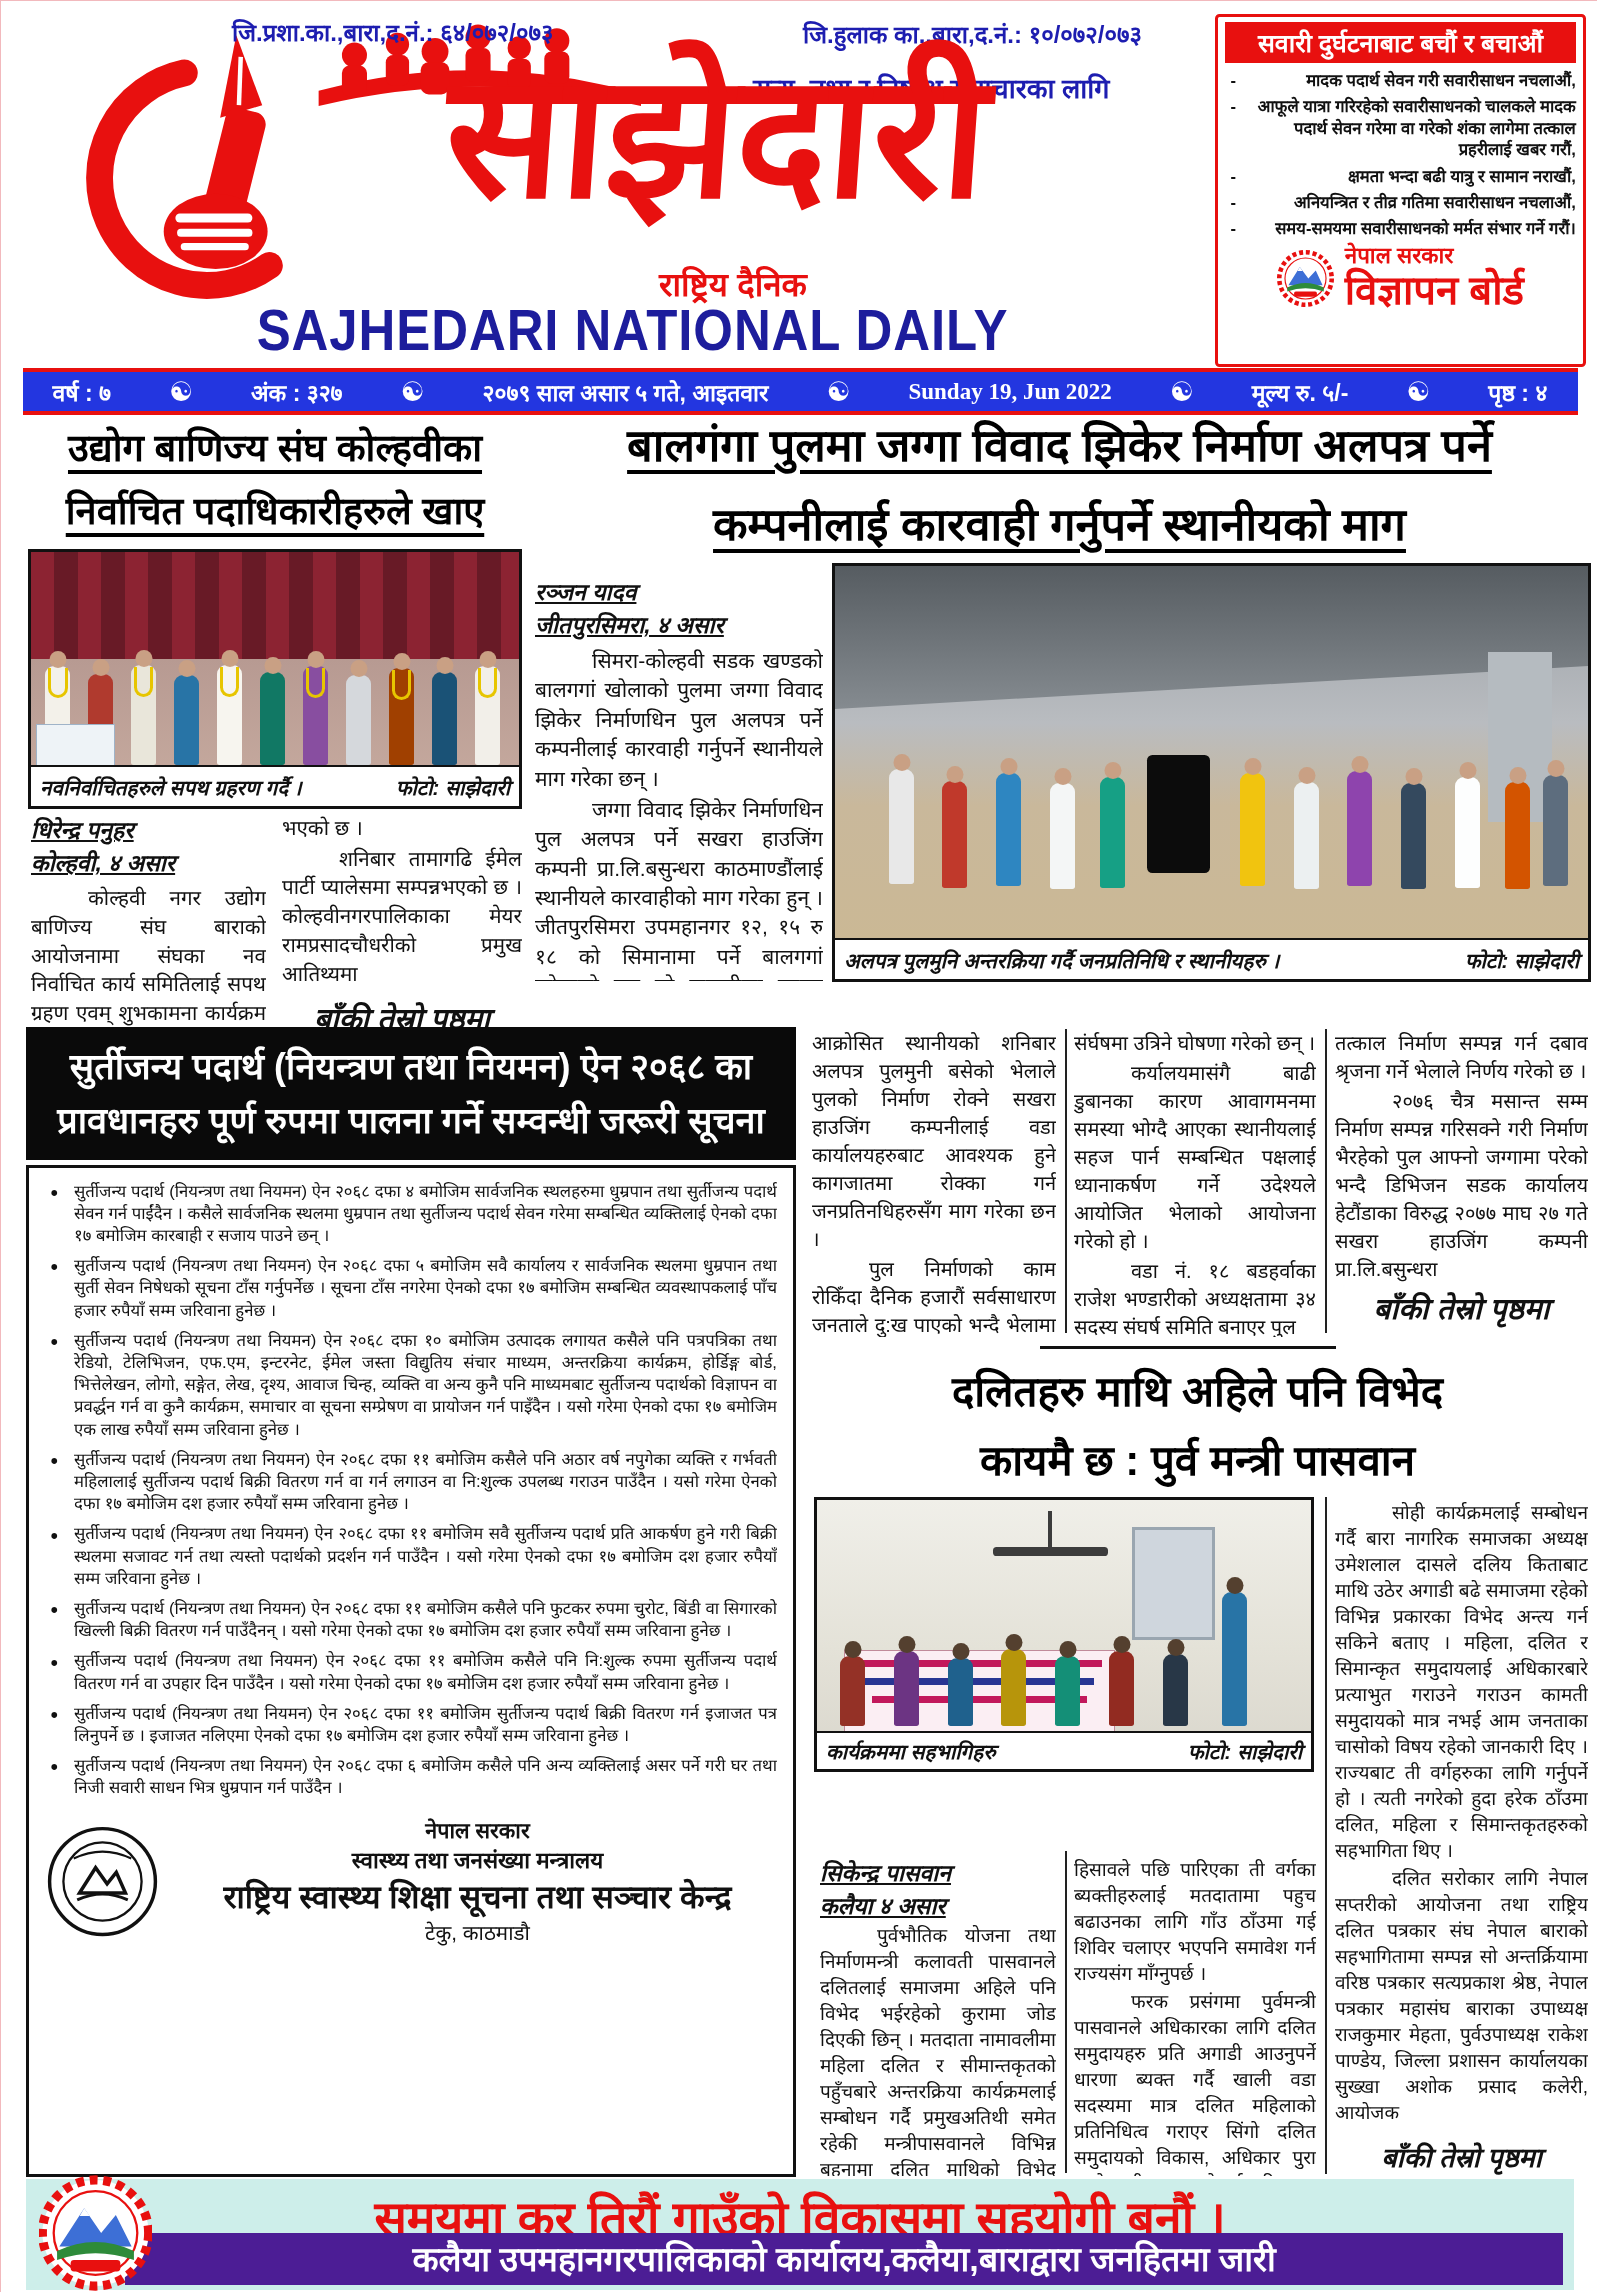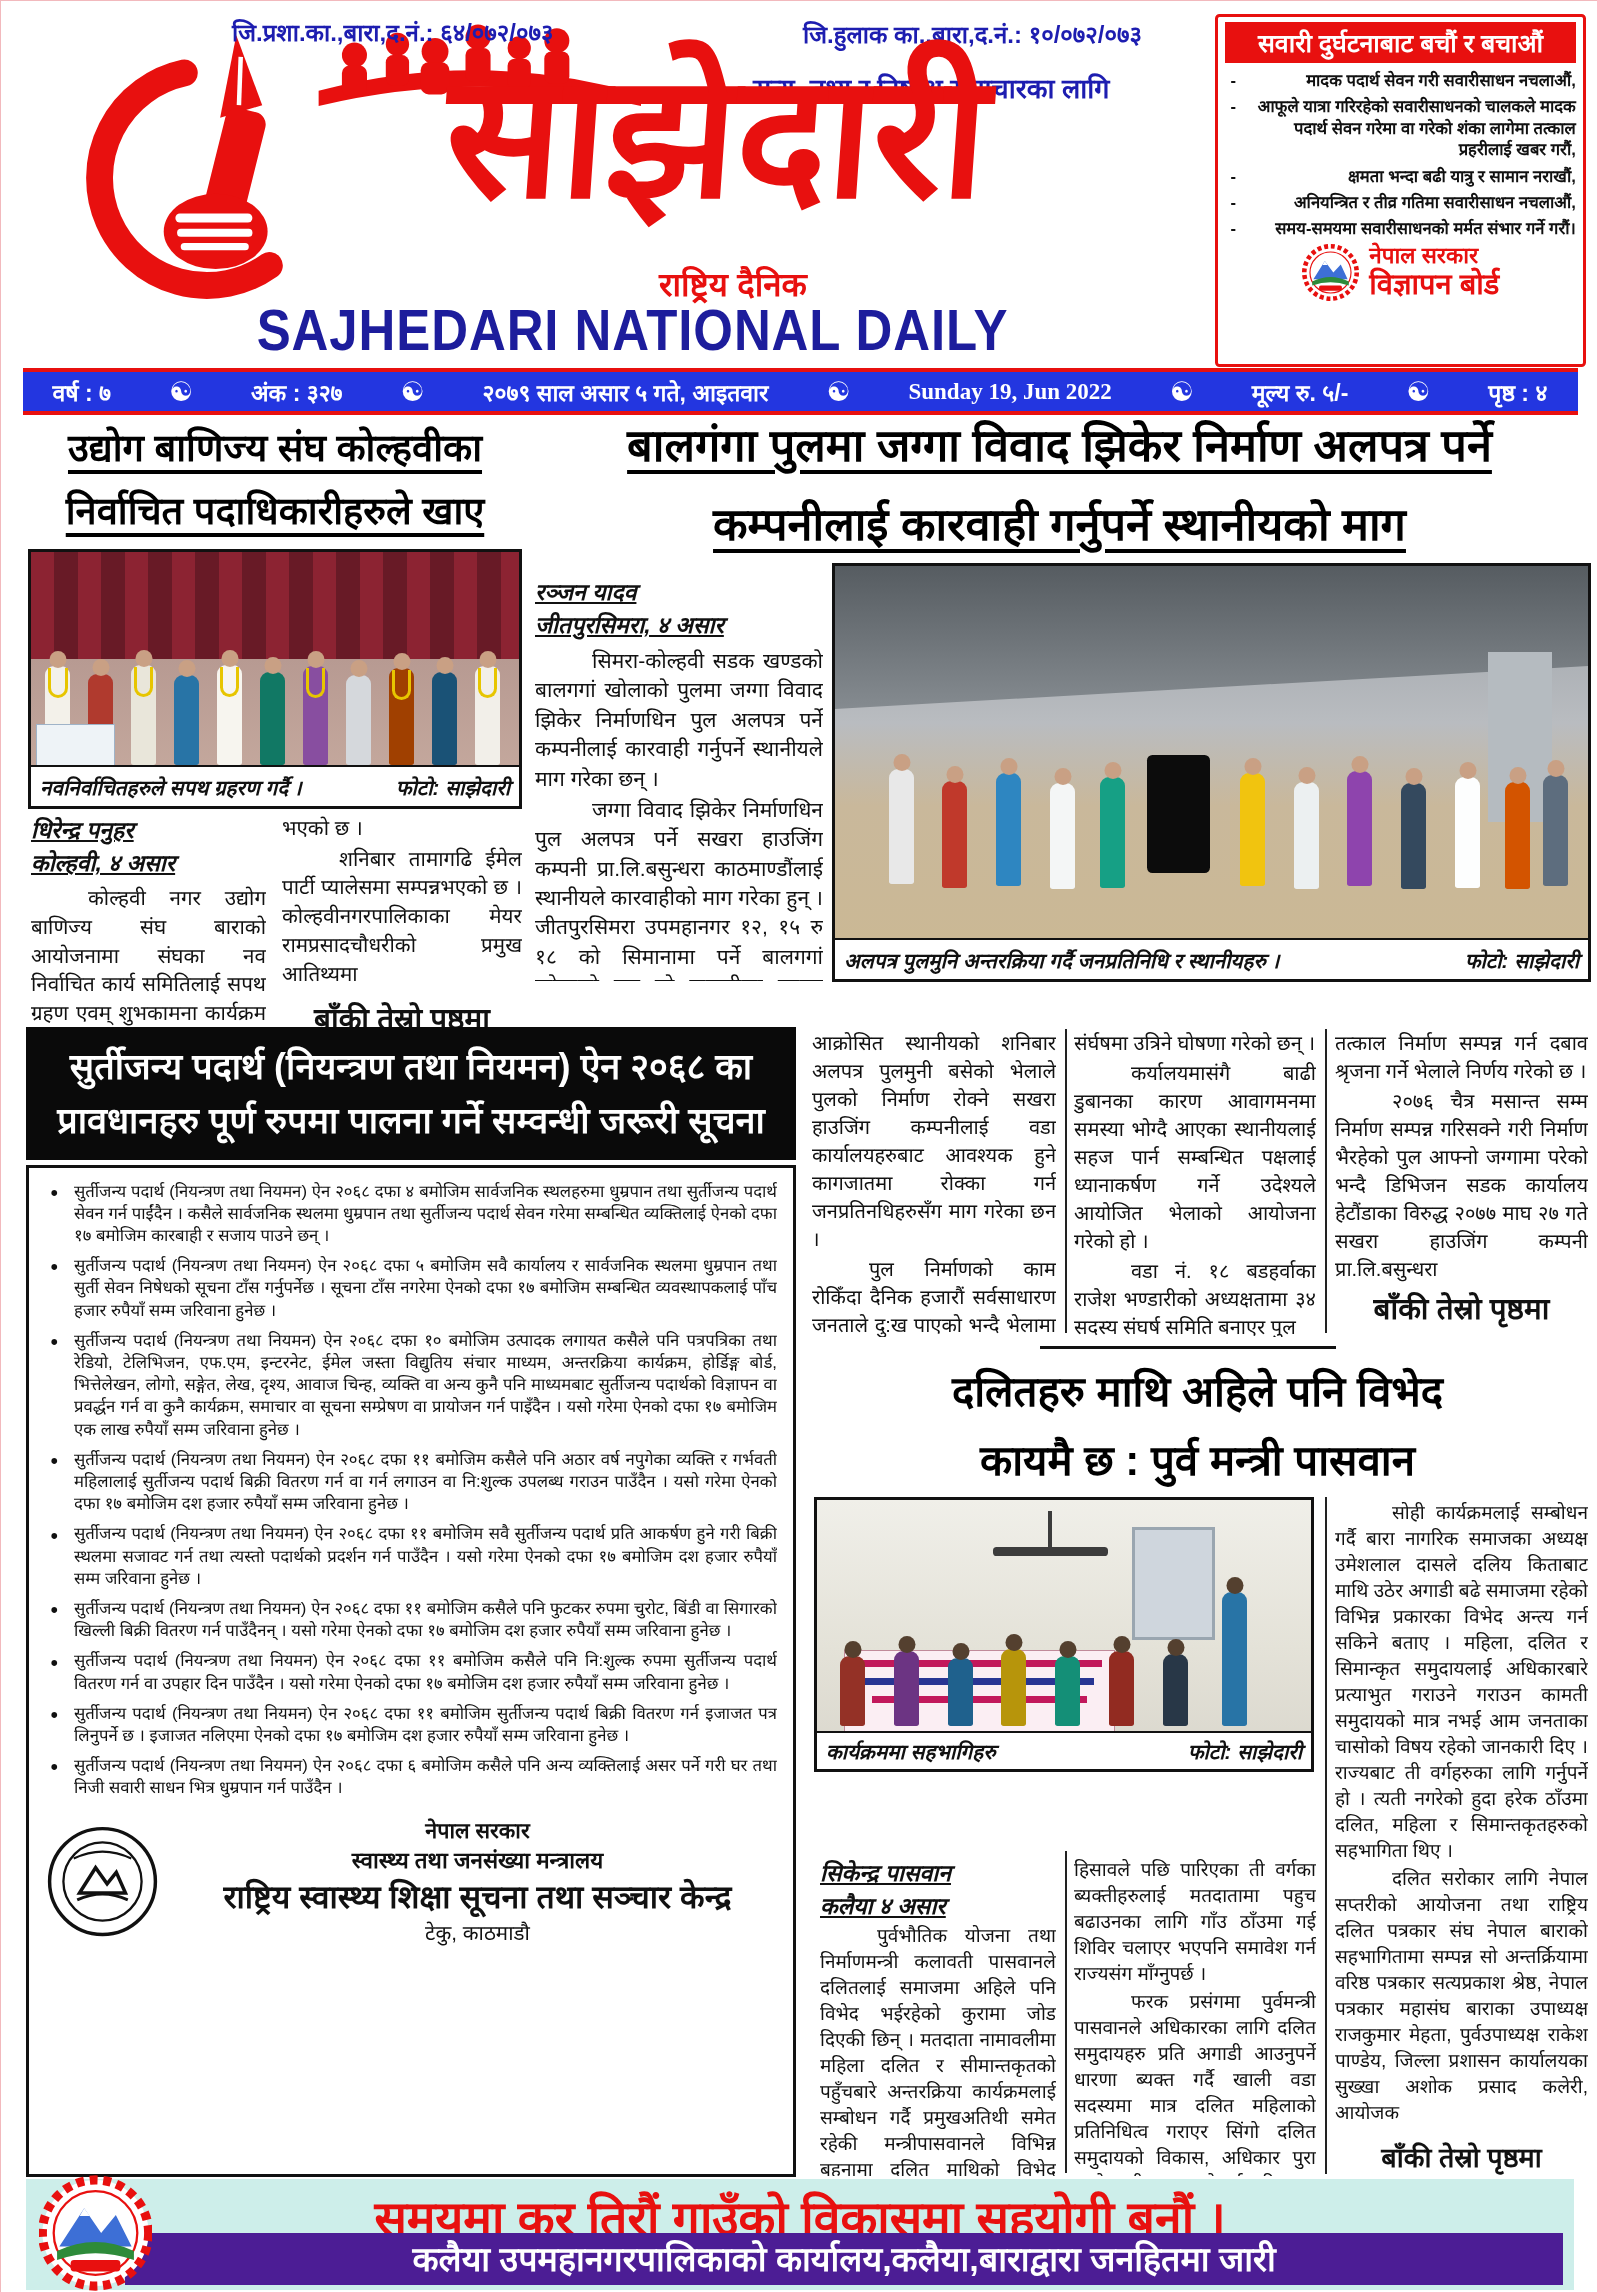--- a/index.html
+++ b/index.html
@@ -12,21 +12,21 @@
   .logo-sub{color:#e8100f;font-weight:bold;font-size:33px;}
   .eng-title{color:#1d1d9c;font-weight:800;font-size:51px;text-align:center;transform:scaleY(1.12);transform-origin:top;letter-spacing:0.9px;}
   
   .safety{border:3.6px solid #e8100f;border-radius:4.5px;background:#fff;box-sizing:border-box;padding:5.4px 7.2px;overflow:hidden;}
   .safety-title{background:#e8100f;color:#fff;font-weight:bold;font-size:25px;text-align:center;padding:3.6px 1.8px;}
   .safety ul{list-style:none;margin:7.2px 0 0 0;padding:0;}
   .safety li{position:relative;padding-left:23px;font-size:16.6px;font-weight:bold;line-height:1.3;margin-bottom:4.5px;text-align:right;}
   .safety li::before{content:"-";position:absolute;left:5.4px;top:0;}
   .gov-row{display:flex;align-items:center;justify-content:center;gap:10.7px;margin-top:3.6px;}
   .gov-l1{color:#e8100f;font-weight:bold;font-size:22.4px;line-height:1.1;}
-  .gov-l2{color:#e8100f;font-weight:bold;font-size:29px;line-height:1.1;}
+  .gov-l2{color:#e8100f;font-weight:bold;font-size:40px;line-height:1.1;}
   
   .datebar{background:#2336e0;border-top:4.5px solid #e8100f;border-bottom:4.5px solid #e8100f;
            color:#fff;display:flex;align-items:center;justify-content:space-between;
            padding:0 30px;font-size:23px;font-weight:bold;box-sizing:border-box;}
   .yy{font-size:27px;color:#fff;}
   
   .headline{font-weight:bold;text-align:center;color:#000;}
   .ul-h{text-decoration:underline;text-decoration-thickness:3.6px;text-underline-offset:9px;}
   
   .photo{position:absolute;border:3.6px solid #111;background:#ddd;overflow:hidden;box-sizing:border-box;}
@@ -37,21 +37,21 @@
   .pr::before{content:"";position:absolute;top:-15px;left:50%;transform:translateX(-50%);
               width:17px;height:17px;border-radius:50%;background:#c9a084;}
   .prd::before{background:#54402f;}
   .gar::after{content:"";position:absolute;left:2.7px;right:2.7px;top:1.8px;height:27px;
               border:3.6px solid #e7c500;border-top:none;border-radius:0 0 14.3px 14.3px;}
   
   .byline{font-weight:bold;font-style:italic;font-size:23px;text-decoration:underline;line-height:1.45;}
   .body-txt{font-size:20.6px;line-height:1.4;text-align:justify;}
   .body-txt p{margin:0 0 1.8px 0;}
   .indent{text-indent:57px;}
-  .cont{font-weight:bold;font-size:29.6px;}
+  .cont{font-weight:bold;font-size:29.6px;font-style:italic;}
   .vrule{position:absolute;width:1.8px;background:#222;}
   .hline{position:absolute;height:2.7px;background:#111;}
   
   .notice-title{background:#0a0a0a;color:#fff;font-weight:bold;font-size:36px;text-align:center;
                 line-height:1.5;padding:12.5px 5.4px;box-sizing:border-box;}
   .notice-body{border:3.6px solid #111;background:#fff;box-sizing:border-box;padding:12.5px 16px;overflow:hidden;}
   .notice-body ul{list-style:none;margin:0;padding:0;max-height:822px;overflow:hidden;}
   .notice-body li{position:relative;padding-left:29px;margin-bottom:8px;text-align:justify;
                   font-size:16.7px;line-height:1.33;font-weight:500;}
   .notice-body li::before{content:"•";position:absolute;left:5.4px;top:-1.8px;font-size:21.5px;}

